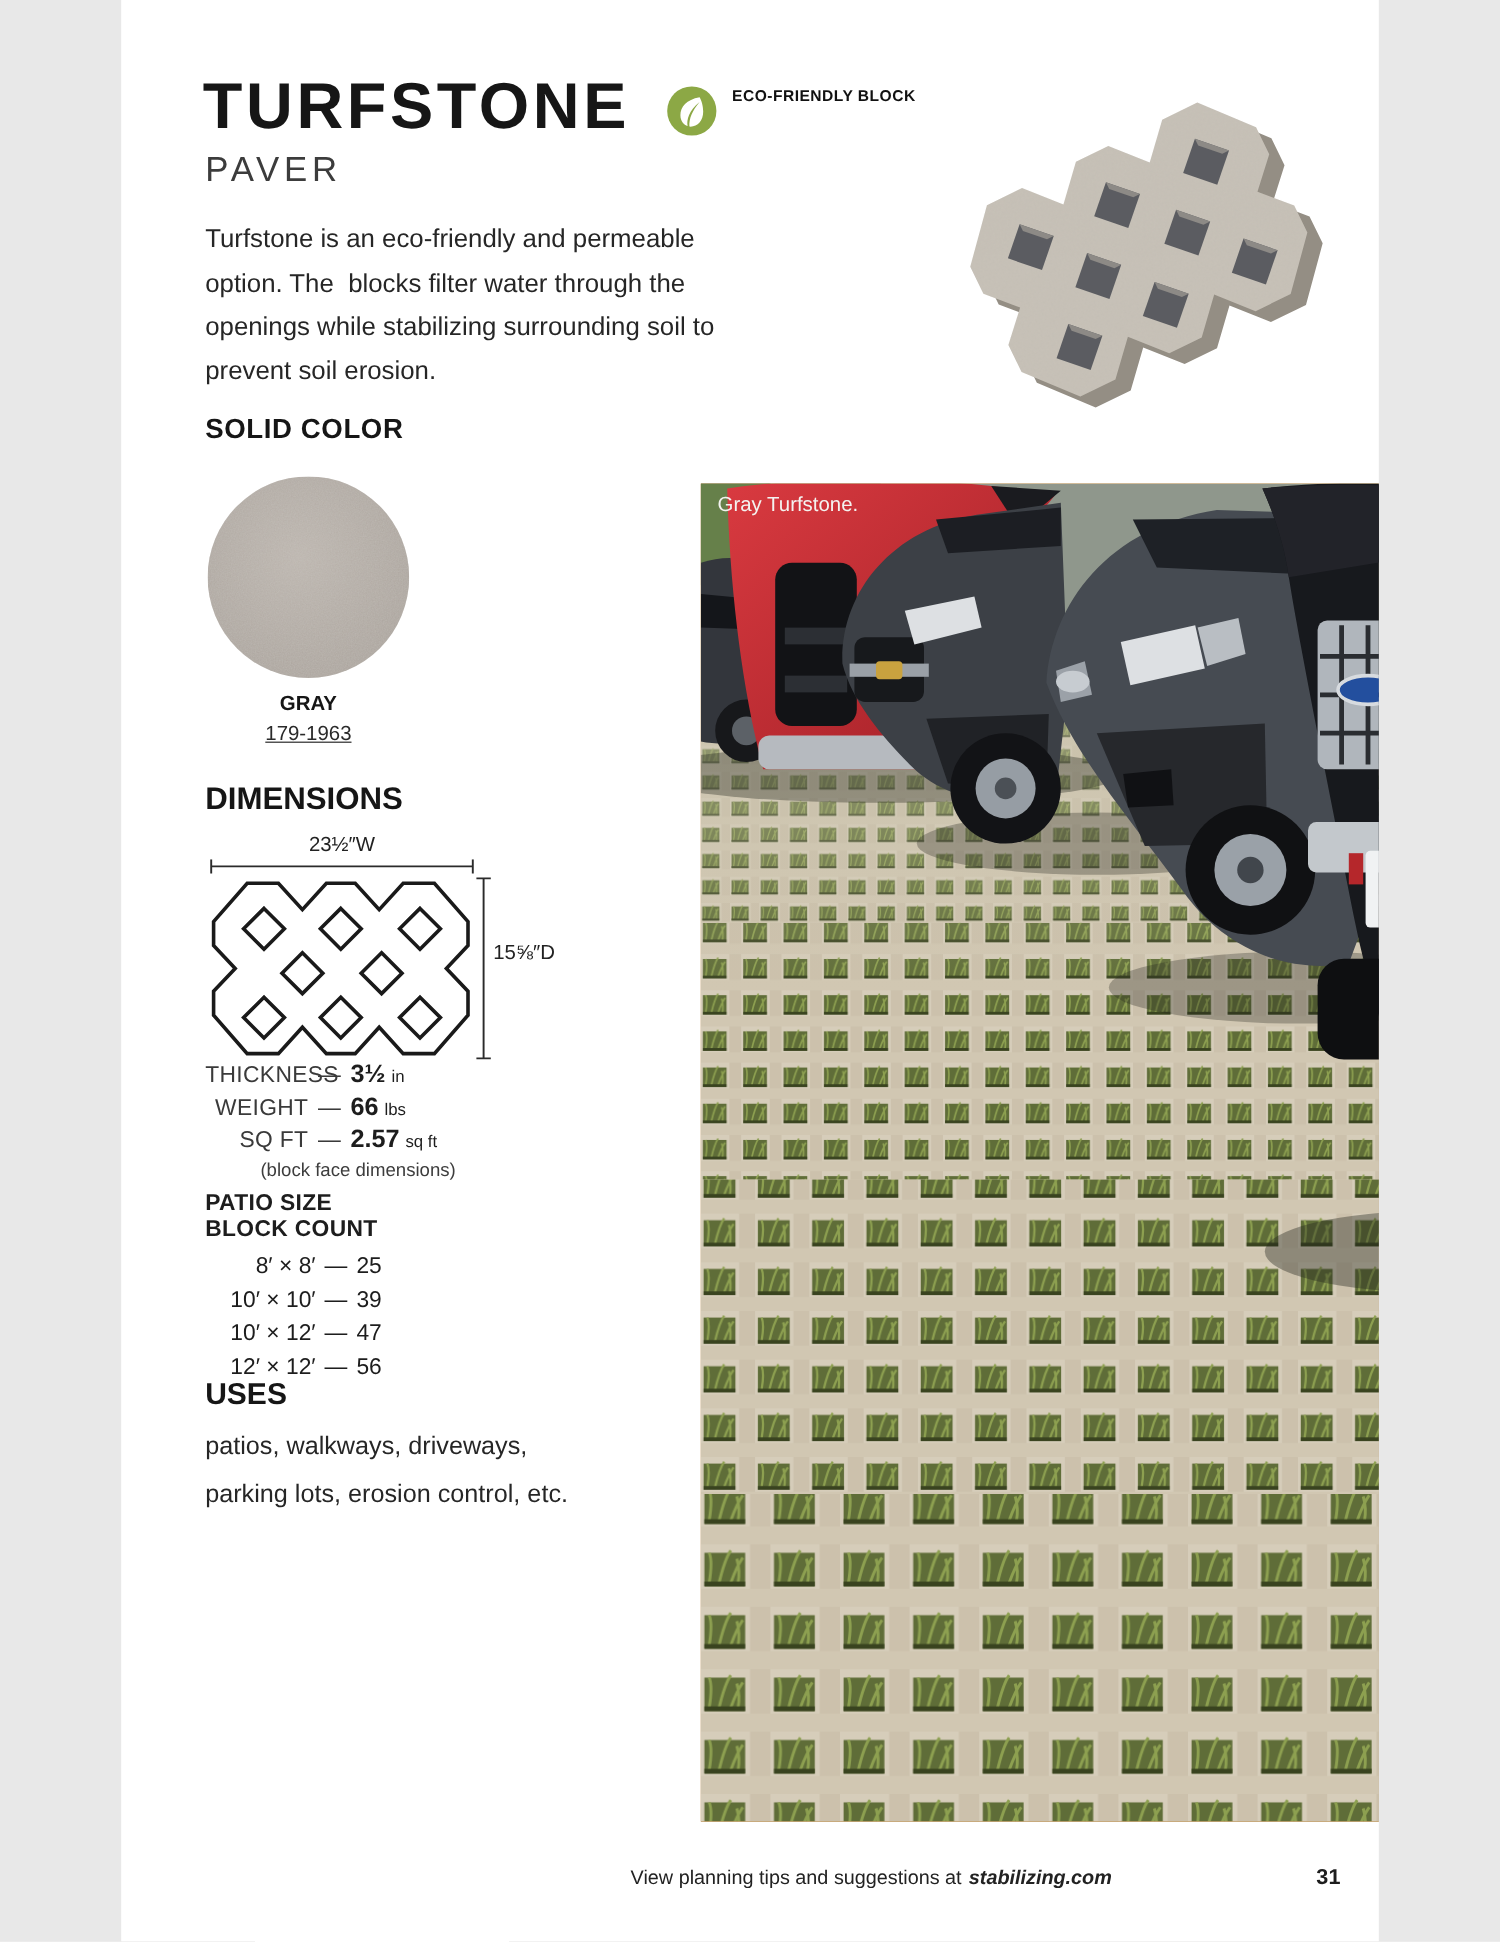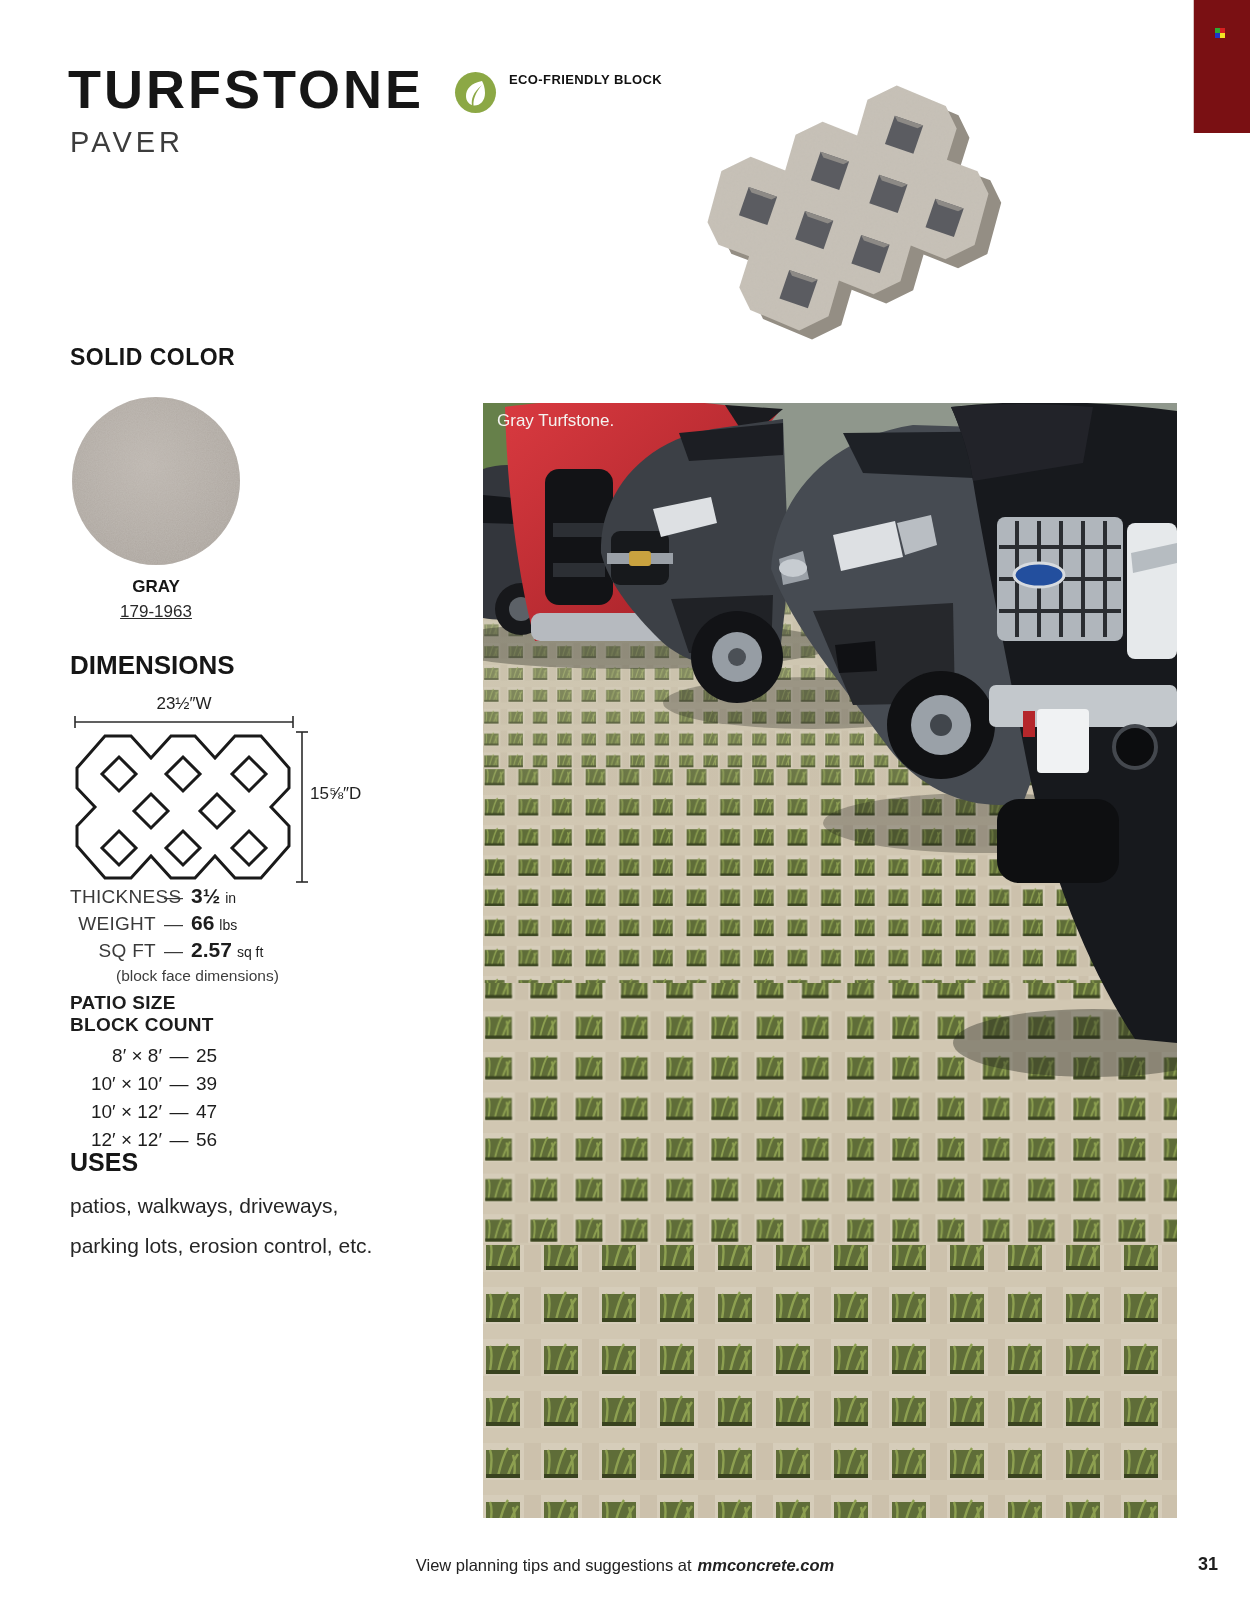--- a/index.html
+++ b/index.html
@@ -1,18 +1,18 @@
 <!DOCTYPE html>
 <html><head>
 <meta charset="utf-8">
 <style>
   * { margin:0; padding:0; box-sizing:border-box; }
   html,body { background:#e8e8e8; }
   .page {
-    position:relative; width:1250px; height:1618px; background:#ffffff;
+    position:relative; width:1048px; height:1618px; background:#ffffff;
     font-family:"Liberation Sans", sans-serif; color:#222; overflow:hidden;
     margin:0 auto;
   }
   .abs { position:absolute; }
 
   
   .title { left:68px; top:58px; font-size:54px; font-weight:bold; letter-spacing:3px; color:#161616; }
   .subtitle { left:70px; top:126px; font-size:29px; font-weight:400; letter-spacing:4px; color:#3c3c3c; }
   .badge { left:455px; top:72px; display:flex; align-items:flex-start; gap:13px; }
   .badge-circle { width:41px; height:41px; border-radius:50%; background:#8ca845; display:flex; align-items:center; justify-content:center; }
@@ -129,20 +129,24 @@
           <path d="M76,62 L93,79 L88,79 L76,67 Z"></path>
             <path d="M142,62 L159,79 L154,79 L142,67 Z"></path>
           <path d="M44,99 L61,116 L56,116 L44,104 Z"></path>
             <path d="M108,99 L125,116 L120,116 L108,104 Z"></path>
             <path d="M174,99 L191,116 L186,116 L174,104 Z"></path>
         </g>
       </g>
     </svg>
   </div>
 
+  <p class="abs intro">Turfstone is an eco-friendly and permeable
+option. The  blocks filter water through the
+openings while stabilizing surrounding soil to
+prevent soil erosion.</p>
 
   <h2 class="abs sc-heading">SOLID COLOR</h2>
   <div class="abs swatch-wrap">
     <svg width="168" height="168" viewBox="0 0 168 168">
       <defs>
         <filter id="spk" x="-20%" y="-20%" width="140%" height="140%">
           <feTurbulence type="fractalNoise" baseFrequency="0.9" numOctaves="2" result="n"></feTurbulence>
           <feColorMatrix in="n" type="matrix" values="0 0 0 0 0.62  0 0 0 0 0.60  0 0 0 0 0.57  0 0 0 0.6 0" result="cn"></feColorMatrix>
           <feComposite in="cn" in2="SourceAlpha" operator="in"></feComposite>
         </filter>
@@ -358,17 +362,17 @@
         <rect x="540" y="308" width="12" height="26" fill="#b5272b"></rect>
         <rect x="554" y="306" width="52" height="64" rx="4" fill="#f0f2f3"></rect>
         <circle cx="652" cy="344" r="21" fill="#0c0d0f" stroke="#44484e" stroke-width="4"></circle>
         <rect x="514" y="396" width="122" height="84" rx="22" fill="#0e0f11"></rect>
       </g>
     </svg>
     <span class="caption">Gray Turfstone.</span>
   </div>
 
   <div class="abs footer-line">
-    <span>View planning tips and suggestions at</span><span class="footer-site">mmconcrete.com</span>
+    <span>View planning tips and suggestions at</span><span class="footer-site">stabilizing.com</span>
   </div>
   <div class="abs page-num">31</div>
 
 </div>
 
 </body></html>

